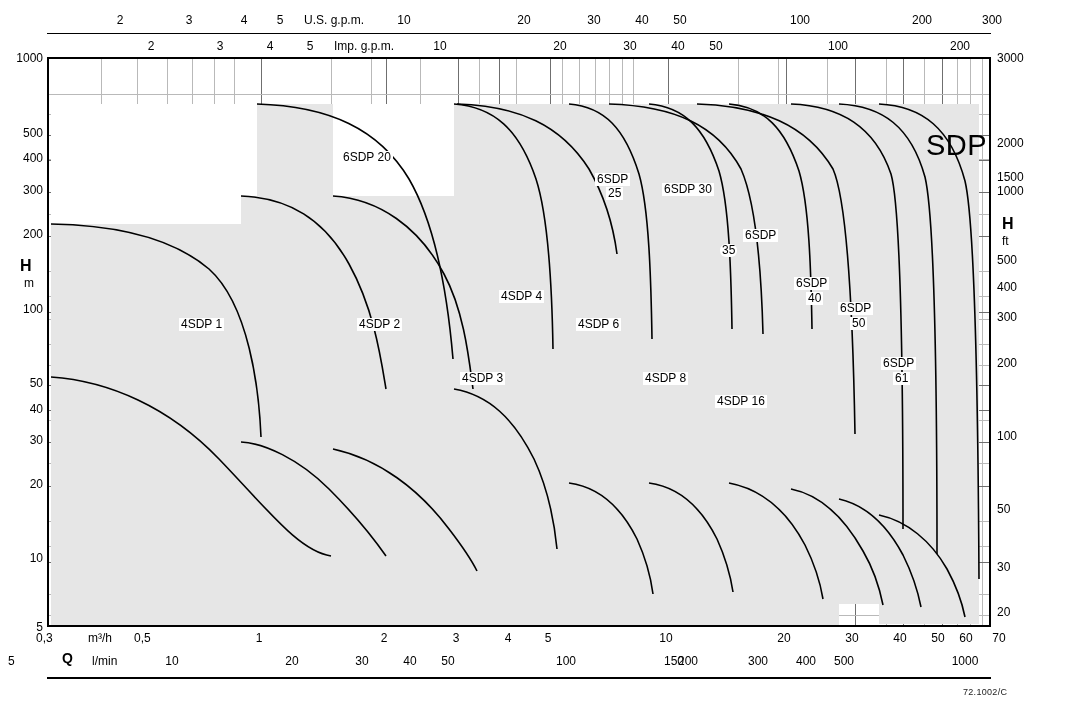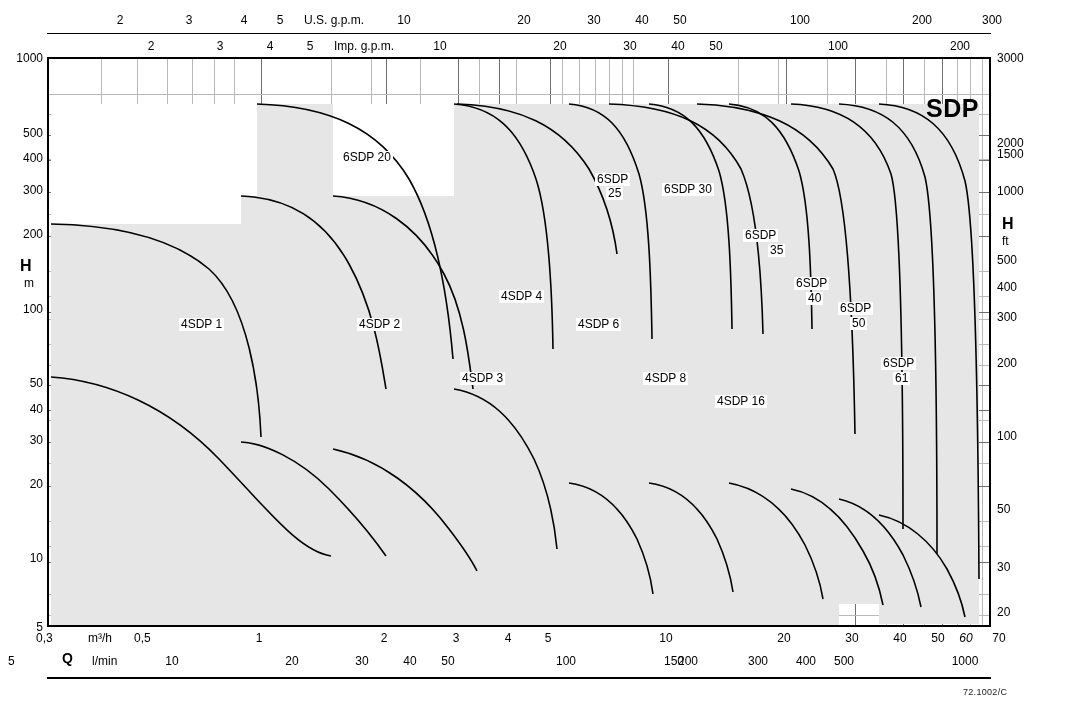--- a/index.html
+++ b/index.html
@@ -46,23 +46,24 @@
     font-size:12px;
     line-height:12.5px;
     text-align:center;
     white-space:nowrap;
     background:#ffffff;
     padding:0 2px;
   }
 
   #brand{
     position:absolute;
-    font-size:25px;
-    font-weight:bold;
+    font-size:29px;
+    font-weight:normal;
     letter-spacing:.5px;
+    margin-top:35px;
   }
   .bigax{position:absolute;font-weight:bold;font-size:16px;}
   .smallax{position:absolute;font-size:12px;}
 
   #code{
     position:absolute;
     font-size:9px;
     color:#222;
     letter-spacing:.3px;
   }
@@ -114,21 +115,21 @@
   <div class="tick right" style="left:7px;top:434px;width:36px;">30</div>
   <div class="tick right" style="left:7px;top:478px;width:36px;">20</div>
   <div class="tick right" style="left:7px;top:552px;width:36px;">10</div>
   <div class="tick right" style="left:7px;top:621px;width:36px;">5</div>
 
   <div class="bigax" style="left:20px;top:257px;">H</div>
   <div class="smallax" style="left:24px;top:276px;">m</div>
 
   <div class="tick" style="left:997px;top:52px;">3000</div>
   <div class="tick" style="left:997px;top:105px;margin-top:32px;">2000</div>
-  <div class="tick" style="left:997px;top:148px;text-align:center;">1500</div>
+  <div class="tick" style="left:997px;top:171px;text-align:center;">1500</div>
   <div class="tick" style="left:997px;top:185px;">1000</div>
   <div class="tick" style="left:997px;top:254px;">500</div>
   <div class="tick" style="left:997px;top:281px;">400</div>
   <div class="tick" style="left:997px;top:311px;">300</div>
   <div class="tick" style="left:997px;top:357px;">200</div>
   <div class="tick" style="left:997px;top:430px;">100</div>
   <div class="tick" style="left:997px;top:503px;">50</div>
   <div class="tick" style="left:997px;top:561px;">30</div>
   <div class="tick" style="left:997px;top:606px;">20</div>
 
@@ -141,21 +142,21 @@
   <div class="tick center" style="left:247px;top:632px;width:24px;">1</div>
   <div class="tick center" style="left:372px;top:632px;width:24px;">2</div>
   <div class="tick center" style="left:444px;top:632px;width:24px;">3</div>
   <div class="tick center" style="left:496px;top:632px;width:24px;">4</div>
   <div class="tick center" style="left:536px;top:632px;width:24px;">5</div>
   <div class="tick center" style="left:654px;top:632px;width:24px;">10</div>
   <div class="tick center" style="left:772px;top:632px;width:24px;">20</div>
   <div class="tick center" style="left:840px;top:632px;width:24px;">30</div>
   <div class="tick center" style="left:888px;top:632px;width:24px;">40</div>
   <div class="tick center" style="left:926px;top:632px;width:24px;">50</div>
-  <div class="tick center" style="left:954px;top:632px;width:24px;font-style:italic;">60</div>
+  <div class="tick center" style="left:954px;top:632px;width:24px;">60</div>
   <div class="tick center" style="left:976px;top:632px;width:24px;margin-left:11px;">70</div>
 
   <div class="tick" style="left:8px;top:655px;">5</div>
   <div class="axttl b" style="left:62px;top:652px;">Q</div>
   <div class="tick" style="left:92px;top:655px;">l/min</div>
   <div class="tick center" style="left:160px;top:655px;width:24px;">10</div>
   <div class="tick center" style="left:280px;top:655px;width:24px;">20</div>
   <div class="tick center" style="left:350px;top:655px;width:24px;">30</div>
   <div class="tick center" style="left:398px;top:655px;width:24px;">40</div>
   <div class="tick center" style="left:436px;top:655px;width:24px;">50</div>
@@ -302,21 +303,21 @@
     <div id="brand" style="left:877px;top:35px;">SDP</div>
 
     <div class="lbl" style="left:292px;top:92px;">6SDP 20</div>
 
     <div class="lbl" style="left:546px;top:114px;">6SDP</div>
     <div class="lbl" style="left:557px;top:128px;">25</div>
 
     <div class="lbl" style="left:613px;top:124px;">6SDP 30</div>
 
     <div class="lbl" style="left:694px;top:170px;">6SDP</div>
-    <div class="lbl" style="left:719px;top:185px;">35</div>
+    <div class="lbl" style="left:671px;top:185px;border-radius:6px;">35</div>
 
     <div class="lbl" style="left:745px;top:218px;">6SDP</div>
     <div class="lbl" style="left:757px;top:233px;">40</div>
 
     <div class="lbl" style="left:789px;top:243px;">6SDP</div>
     <div class="lbl" style="left:801px;top:258px;">50</div>
 
     <div class="lbl" style="left:832px;top:298px;">6SDP</div>
     <div class="lbl" style="left:844px;top:313px;">61</div>
 

